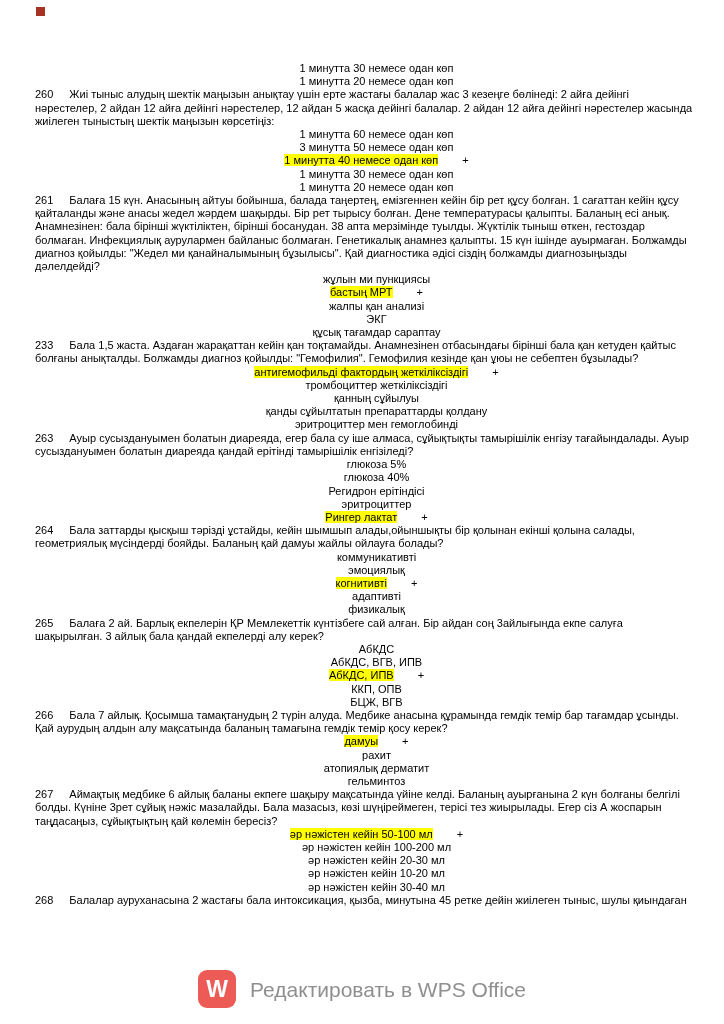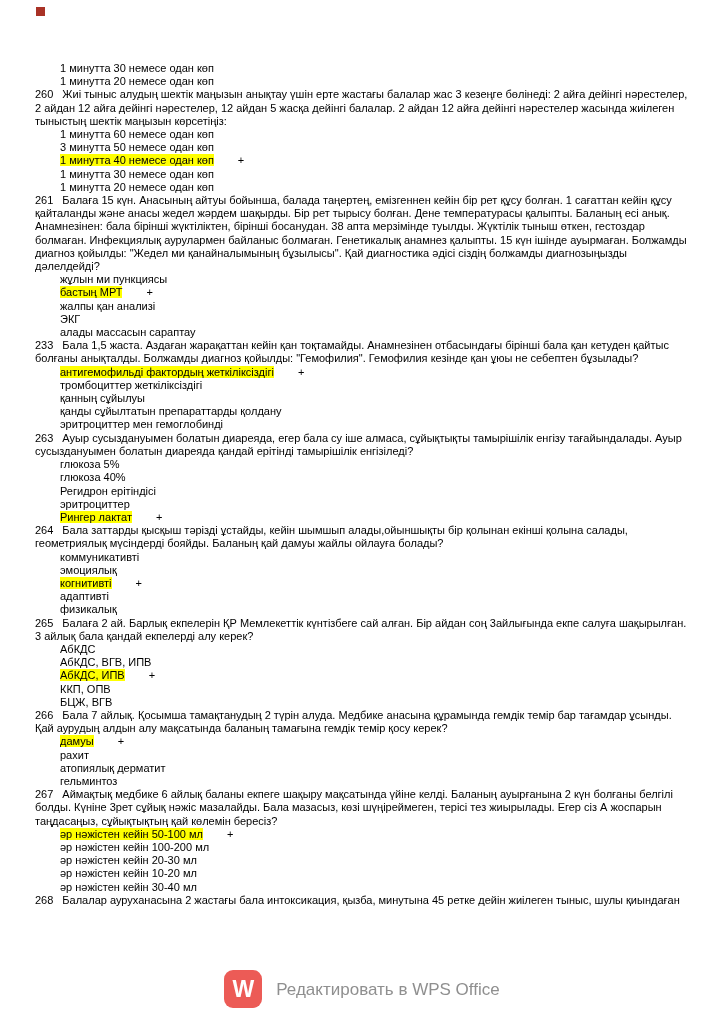--- a/index.html
+++ b/index.html
@@ -30,22 +30,22 @@
     position: absolute;
     left: 35px;
     top: 62px;
     width: 658px;
     font-size: 11px;
     line-height: 13.2px;
     color: #000;
     letter-spacing: 0;
   }
   .question-text { }
-  .qnum { display: inline-block; margin-right: 9px; }
-  .option-line { margin-left: 25px; white-space: nowrap; }
+  .qnum { display: inline-block; margin-right: 16px; }
+  .option-line { margin-left: 25px; white-space: nowrap; text-align: center; }
   .opt-text { }
   .opt-text.highlight { background: var(--highlight, #ffff00); }
   .plus { margin-left: 24px; }
   .footer {
     position: absolute;
     left: 0;
     right: 0;
     bottom: 16px;
     display: flex;
     align-items: center;
@@ -62,21 +62,21 @@
     align-items: center;
     justify-content: center;
     color: #ffffff;
     font-weight: bold;
     font-size: 23px;
     line-height: 1;
     flex: 0 0 auto;
   }
   .footer-text {
     color: var(--footer-gray, #8f8f8f);
-    font-size: 17px;
+    font-size: 21px;
     line-height: 1;
   }
 </style>
 </head>
 <body>
 
 <div class="page">
   <div class="corner-marker"></div>
   <div class="content" id="doc-content">
       <div class="option-line"><span class="opt-text">1 минутта 30 немесе одан көп</span></div>
@@ -85,21 +85,21 @@
       <div class="option-line"><span class="opt-text">1 минутта 60 немесе одан көп</span></div>
       <div class="option-line"><span class="opt-text">3 минутта 50 немесе одан көп</span></div>
       <div class="option-line"><span class="opt-text highlight">1 минутта 40 немесе одан көп</span><span class="plus">+</span></div>
       <div class="option-line"><span class="opt-text">1 минутта 30 немесе одан көп</span></div>
       <div class="option-line"><span class="opt-text">1 минутта 20 немесе одан көп</span></div>
       <div class="question-text"><span class="qnum">261</span><span>Балаға 15 күн. Анасының айтуы бойынша, балада таңертең,  емізгеннен кейін бір рет құсу болған. 1 сағаттан кейін құсу қайталанды және анасы жедел жәрдем шақырды. Бір рет тырысу болған. Дене температурасы қалыпты. Баланың есі анық. Анамнезінен: бала бірінші жүктіліктен, бірінші босанудан. 38 апта мерзімінде туылды. Жүктілік тыныш өткен, гестоздар болмаған. Инфекциялық аурулармен байланыс болмаған. Генетикалық анамнез қалыпты. 15 күн ішінде ауырмаған. Болжамды диагноз қойылды: "Жедел ми қанайналымының бұзылысы". Қай диагностика әдісі сіздің болжамды диагнозыңызды дәлелдейді?</span></div>
       <div class="option-line"><span class="opt-text">жұлын ми пункциясы</span></div>
       <div class="option-line"><span class="opt-text highlight">бастың МРТ</span><span class="plus">+</span></div>
       <div class="option-line"><span class="opt-text">жалпы қан анализі</span></div>
       <div class="option-line"><span class="opt-text">ЭКГ</span></div>
-      <div class="option-line"><span class="opt-text">алады массасын сараптау</span></div>
+      <div class="option-line"><span class="opt-text">құсық тағамдар сараптау</span></div>
       <div class="question-text"><span class="qnum">233</span><span>Бала 1,5 жаста. Аздаған жарақаттан кейін қан тоқтамайды. Анамнезінен отбасындағы бірінші бала қан кетуден қайтыс болғаны анықталды. Болжамды диагноз қойылды: "Гемофилия". Гемофилия кезінде қан ұюы не себептен бұзылады?</span></div>
       <div class="option-line"><span class="opt-text highlight">антигемофильді фактордың жеткіліксіздігі</span><span class="plus">+</span></div>
       <div class="option-line"><span class="opt-text">тромбоциттер жеткіліксіздігі</span></div>
       <div class="option-line"><span class="opt-text">қанның сұйылуы</span></div>
       <div class="option-line"><span class="opt-text">қанды сұйылтатын препараттарды қолдану</span></div>
       <div class="option-line"><span class="opt-text">эритроциттер мен гемоглобинді</span></div>
       <div class="question-text"><span class="qnum">263</span><span>Ауыр сусыздануымен болатын диареяда, егер бала су іше алмаса, сұйықтықты тамырішілік енгізу тағайындалады. Ауыр сусыздануымен болатын диареяда қандай ерітінді тамырішілік енгізіледі?</span></div>
       <div class="option-line"><span class="opt-text">глюкоза 5%</span></div>
       <div class="option-line"><span class="opt-text">глюкоза 40%</span></div>
       <div class="option-line"><span class="opt-text">Регидрон ерітіндісі</span></div>

